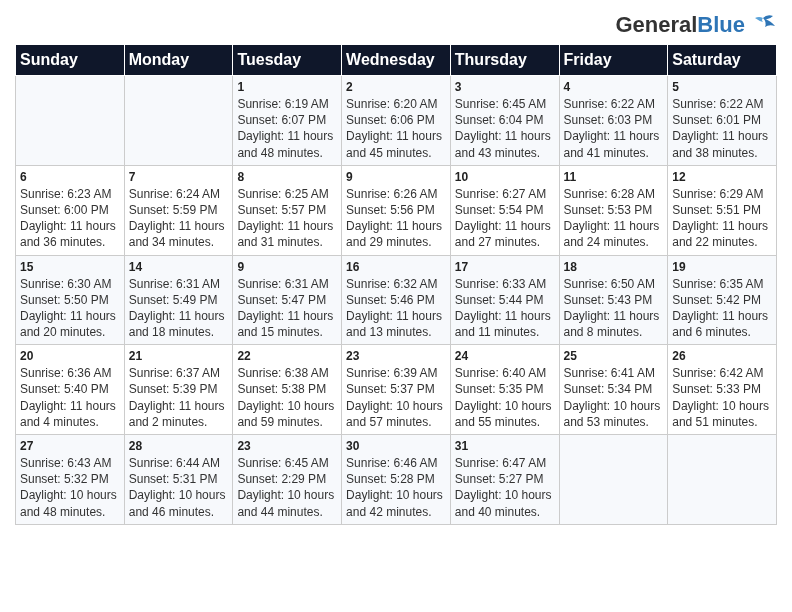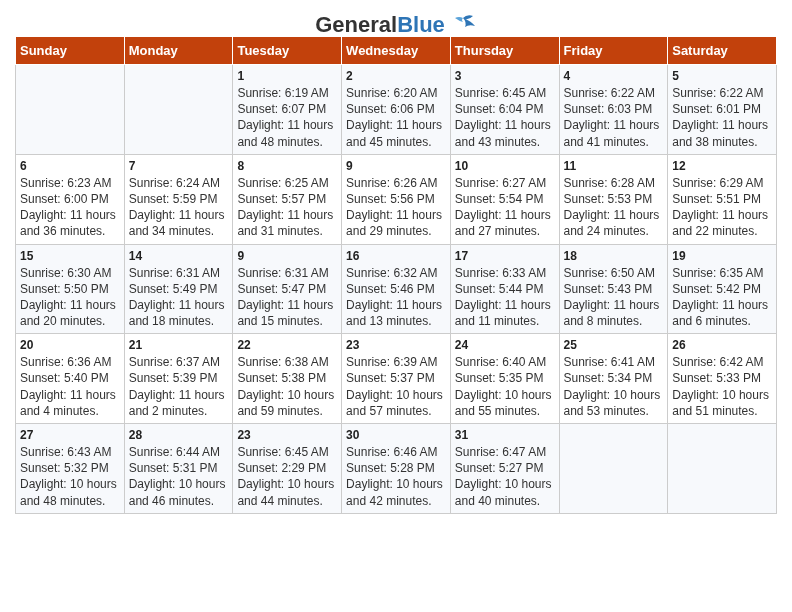--- a/index.html
+++ b/index.html
@@ -6,21 +6,22 @@
     body {
       font-family: Arial, sans-serif;
       background: #fff;
       width: 792px;
       min-height: 612px;
       padding: 10px 15px 15px 15px;
     }
     .header {
       display: flex;
       align-items: flex-start;
-      justify-content: center;
+      justify-content: flex-end;
+      margin-bottom: 8px;
     }
     .logo {
       display: flex;
       flex-direction: column;
       align-items: flex-start;
       margin-top: 4px;
     }
     .logo-top {
       display: flex;
       align-items: center;
@@ -39,23 +40,23 @@
       font-size: 16px;
       font-weight: normal;
       color: #333;
     }
     table {
       width: 100%;
       border-collapse: collapse;
       table-layout: fixed;
     }
     thead tr th {
-      background-color: #c2410c;
+      background-color: #0f172a;
       color: #fff;
-      font-size: 13px;
+      font-size: 16px;
       font-weight: bold;
       padding: 6px 4px;
       text-align: left;
       border: 1px solid #fff;
     }
     tbody tr td {
       border: 1px solid #ccc;
       vertical-align: top;
       padding: 4px 4px 4px 4px;
       font-size: 10.5px;

